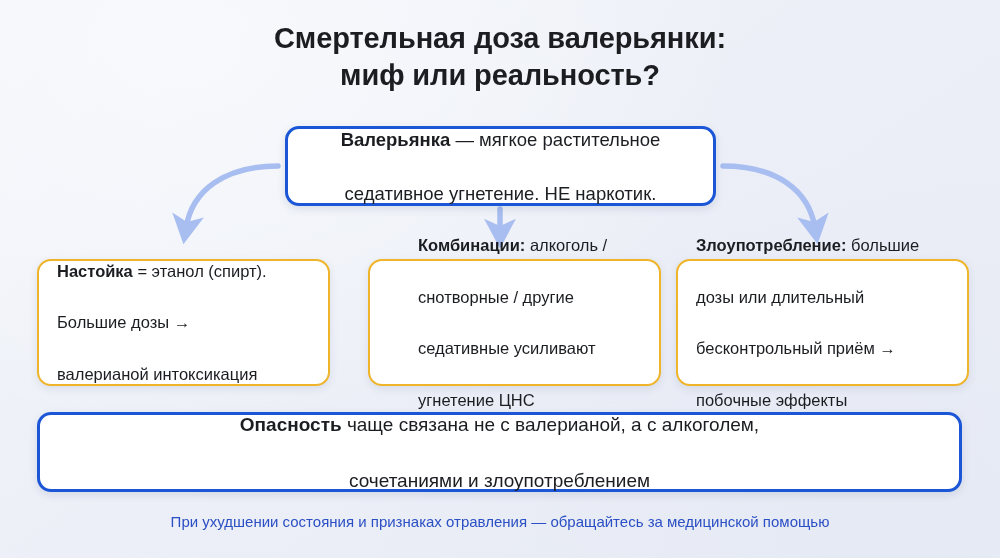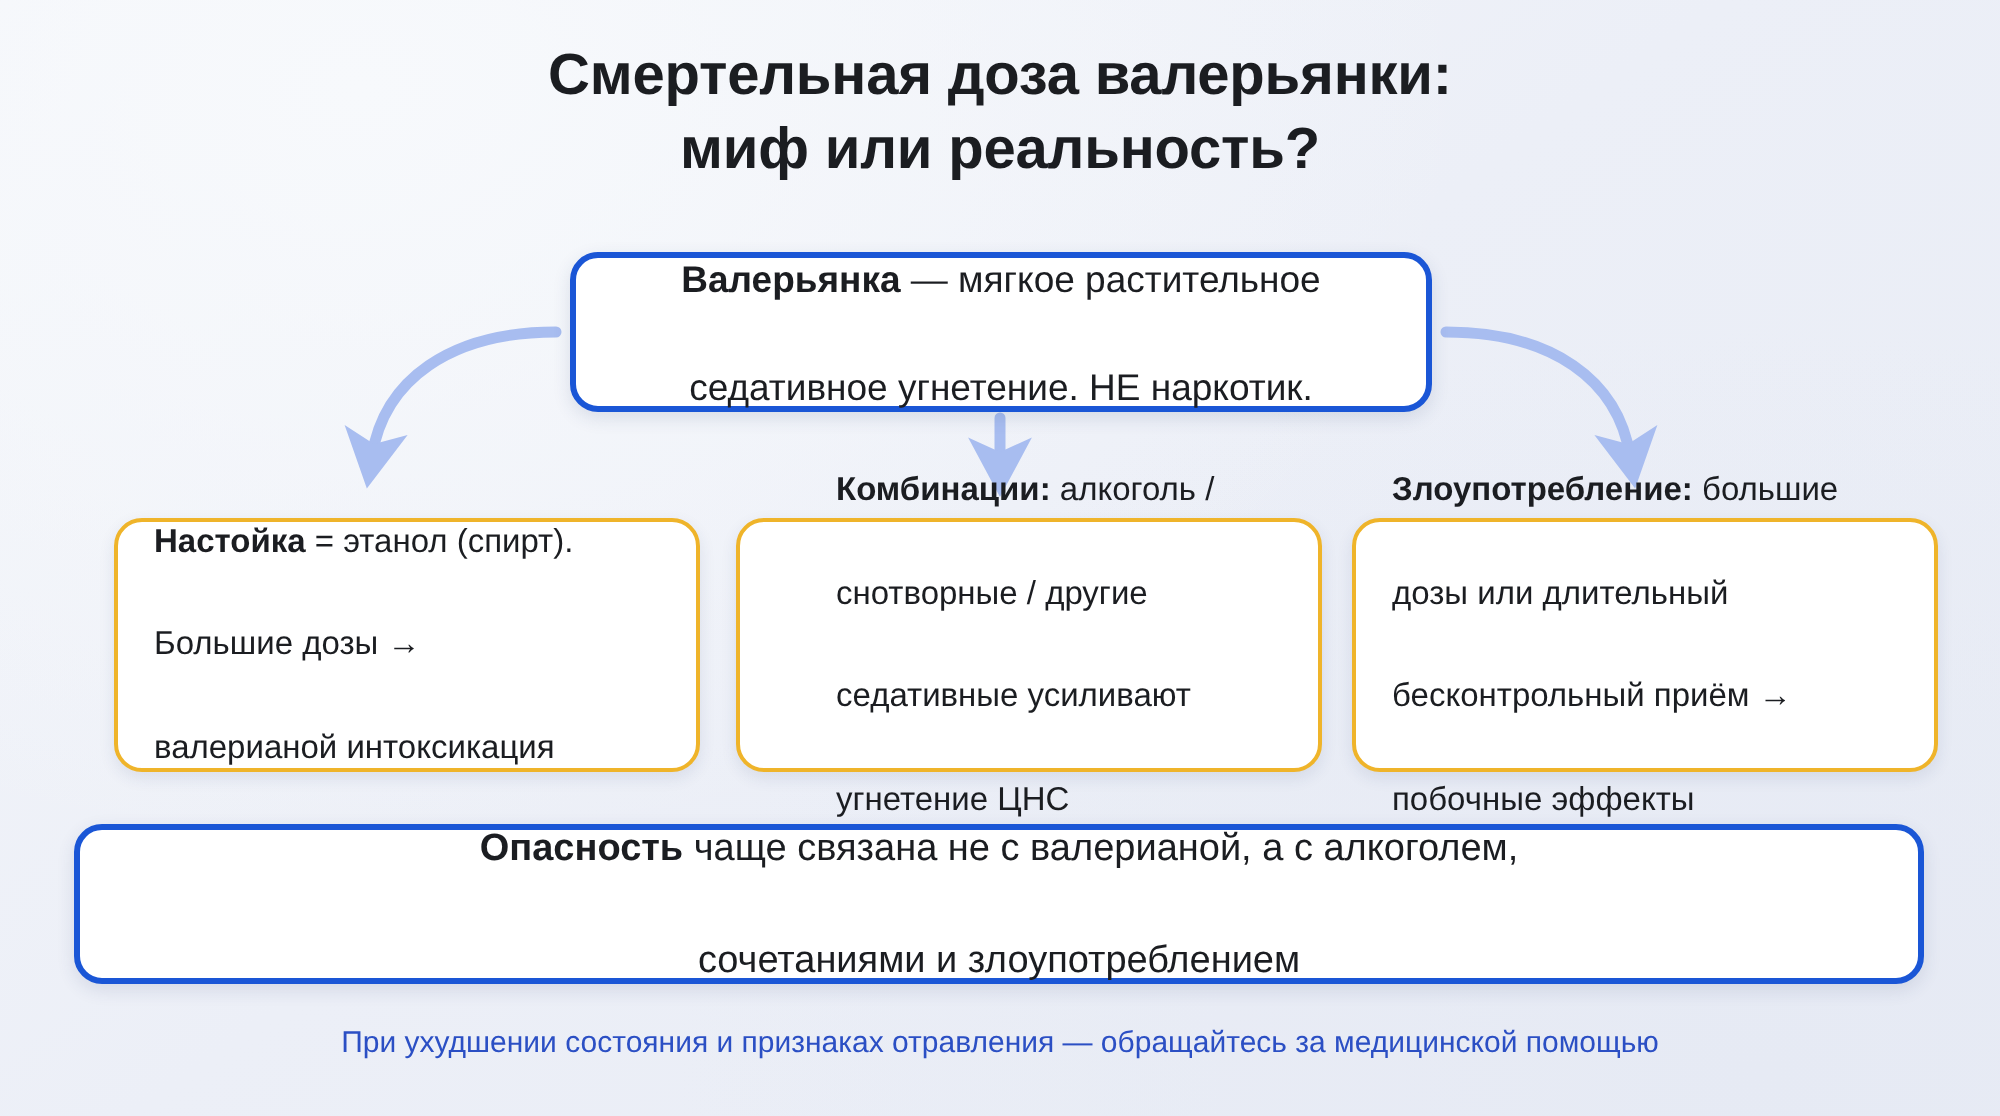--- a/index.html
+++ b/index.html
@@ -81,21 +81,21 @@
     height: 127px;
     border: 2.5px solid #efb42a;
     border-radius: 14px;
     box-shadow: 0 3px 8px rgba(40,60,110,0.10);
     padding: 0 18px;
     font-size: 16.5px;
     line-height: 24.5px;
     color: #1b1d21;
     text-align: left;
   }
-  .card-1 { left: 37px; margin-left: 20px; }
+  .card-1 { left: 37px; }
   .card-2 { left: 368px; padding-left: 48px; }
   .card-3 { left: 676px; }
   .card .ln { display: block; }
 
   .box-conclusion {
     left: 37px;
     top: 412px;
     width: 925px;
     height: 80px;
     border: 3px solid #1a56d6;

